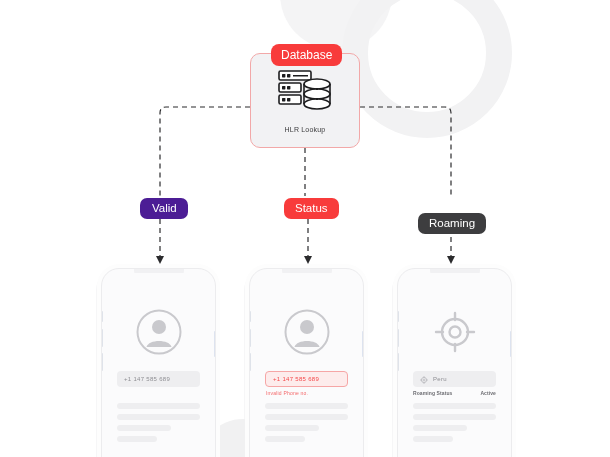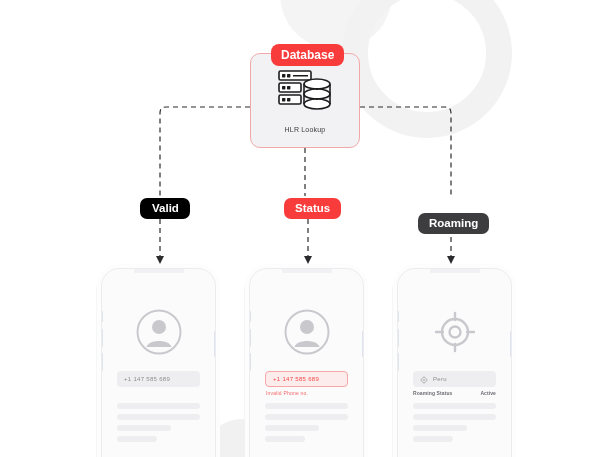--- a/index.html
+++ b/index.html
@@ -95,26 +95,26 @@
 
   
   .pill {
     position: absolute;
     height: 21px;
     line-height: 21px;
     padding: 0 11px;
     border-radius: 7px;
     color: #ffffff;
     font-size: 11.5px;
-    font-weight: bold;
+    font-weight: normal;
     white-space: nowrap;
     box-sizing: border-box;
   }
   .pill-db      { left: 271px; top: 44px; background: #f83b3b; border-radius: 8px; padding: 0 10px; height: 22px; line-height: 22px; font-size: 12px; }
-  .pill-valid   { left: 140px; top: 198px; background: #000000; padding-left: 12px; }
+  .pill-valid   { left: 140px; top: 198px; background: #4c1d95; padding-left: 12px; }
   .pill-invalid { left: 284px; top: 198px; background: #f83b3b; }
   .pill-roaming { left: 418px; top: 213px; background: #3d3d3f; }
 
   
   .phone {
     position: absolute;
     top: 268px;
     width: 115px;
     height: 220px;
     border-radius: 18px;

